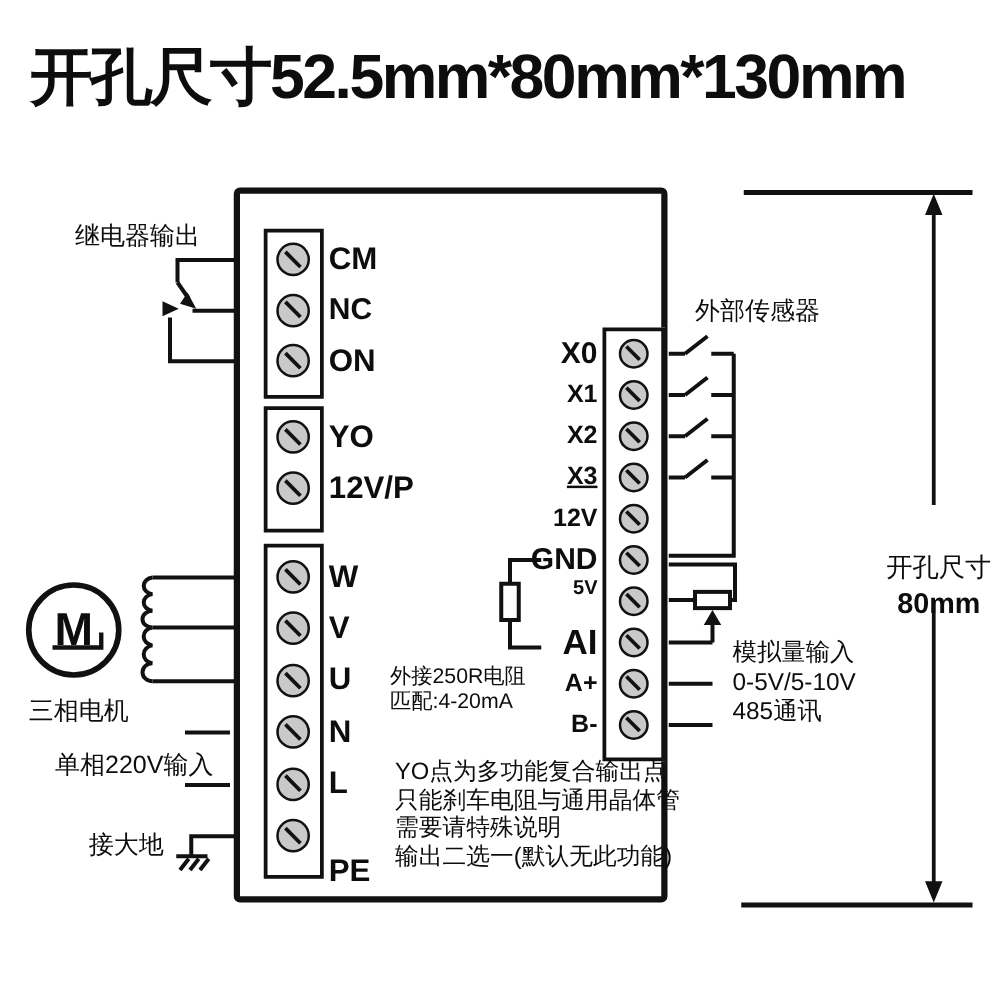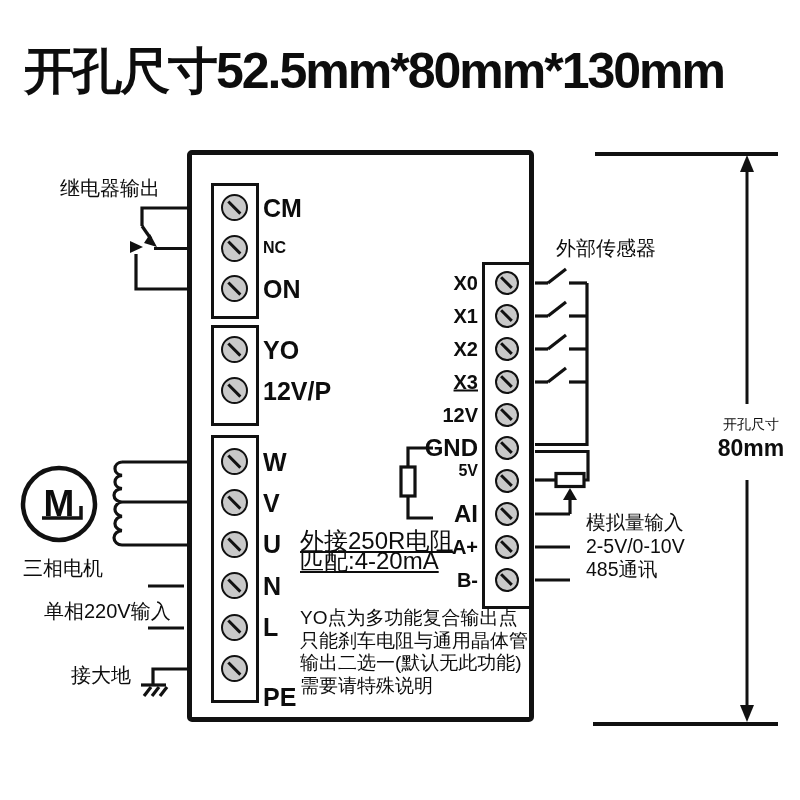--- a/index.html
+++ b/index.html
@@ -1,34 +1,34 @@
 <!DOCTYPE html>
 <html><head>
 <meta charset="utf-8">
 <style>
   html,body{margin:0;padding:0;background:#fff;}
   #canvas{position:relative;width:800px;height:800px;background:#fff;overflow:hidden;
           font-family:"Liberation Sans","DejaVu Sans",sans-serif;color:#0d0d0d;}
   .abs{position:absolute;}
-  #page-title{left:24px;top:28px;font-size:50px;font-weight:bold;letter-spacing:-2px;white-space:nowrap;margin-top:10px;}
+  #page-title{left:24px;top:28px;font-size:50px;font-weight:bold;letter-spacing:-2px;white-space:nowrap;}
   .lbl{font-size:20px;white-space:nowrap;}
   .note{font-size:19px;line-height:22.5px;white-space:nowrap;}
-  #resistor-note{left:300px;top:531px;line-height:19.5px;font-size:24px;text-decoration:underline;}
-  #yo-note{left:300px;top:607px;}
+  #resistor-note{left:312px;top:531px;line-height:19.5px;font-size:17px;}
+  #yo-note{left:316px;top:607px;}
   #analog-note{left:586px;top:511px;line-height:23.5px;font-size:19.5px;}
   #device-box{left:187px;top:150px;width:337px;height:562px;border:5px solid #111;border-radius:5px;background:transparent;}
   #diagram-svg{left:0;top:0;}
   .strip{position:absolute;background:#fff;border:3.5px solid #111;}
   .screw{position:absolute;box-sizing:border-box;border-radius:50%;background:#c9c9c9;border:2.5px solid #111;}
   .screw::after{content:'';position:absolute;left:50%;top:12%;height:76%;width:3px;margin-left:-1.5px;
                 background:#111;transform:rotate(-45deg);transform-origin:center;}
   .tlabel{position:absolute;white-space:nowrap;font-weight:bold;transform:translateY(-50%);}
   #motor-m{left:40px;top:483px;width:38px;text-align:center;font-size:37px;font-weight:bold;}
   #dim-label{left:706px;top:416px;width:90px;text-align:center;}
-  #dim-label .l1{font-size:14px;}
+  #dim-label .l1{font-size:21px;margin-top:24px;}
   #dim-label .l2{font-size:23px;font-weight:bold;margin-top:1px;}
 </style>
 </head>
 <body>
 
 <div id="canvas">
 
   <div class="abs" id="page-title">开孔尺寸52.5mm*80mm*130mm</div>
 
   <div class="abs" id="device-box"></div>
@@ -111,21 +111,21 @@
       </g>
       <polygon points="747,155 740,172 754,172" fill="#111" stroke="none"></polygon>
       <polygon points="747,722 740,705 754,705" fill="#111" stroke="none"></polygon>
     </g>
   </svg>
 
   <div class="strip" style="left:211px;top:183px;width:42px;height:130px">
       <span class="screw" style="height: 27px; width: 27px; left: 7px; top: 8px;"></span>
       <span class="tlabel" style="font-size: 25px; top: 21.5px; left: 49px;">CM</span>
       <span class="screw" style="height: 27px; width: 27px; left: 7px; top: 48.5px;"></span>
-      <span class="tlabel" style="font-size: 16px; top: 62px; left: 49px;">NC</span>
+      <span class="tlabel" style="font-size: 24px; top: 62px; left: 49px;">NC</span>
       <span class="screw" style="height: 27px; width: 27px; left: 7px; top: 89px;"></span>
       <span class="tlabel" style="font-size: 25px; top: 102.5px; left: 49px;">ON</span>
     </div>
   <div class="strip" style="left:211px;top:325px;width:42px;height:95px">
       <span class="screw" style="height: 27px; width: 27px; left: 7px; top: 8px;"></span>
       <span class="tlabel" style="font-size: 25px; top: 21.5px; left: 49px;">YO</span>
       <span class="screw" style="height: 27px; width: 27px; left: 7px; top: 49px;"></span>
       <span class="tlabel" style="font-size: 25px; top: 62.5px; left: 49px;">12V/P</span>
     </div>
   <div class="strip" style="left:211px;top:435px;width:42px;height:262px">
@@ -137,61 +137,61 @@
       <span class="tlabel" style="font-size: 25px; top: 106.3px; left: 49px;">U</span>
       <span class="screw" style="height: 27px; width: 27px; left: 7px; top: 134.2px;"></span>
       <span class="tlabel" style="font-size: 25px; top: 147.7px; left: 49px;">N</span>
       <span class="screw" style="height: 27px; width: 27px; left: 7px; top: 175.6px;"></span>
       <span class="tlabel" style="font-size: 25px; top: 189.1px; left: 49px;">L</span>
       <span class="screw" style="height: 27px; width: 27px; left: 7px; top: 217px;"></span>
       <span class="tlabel" style="font-size: 25px; top: 230.5px; left: 49px; margin-top: 28px;">PE</span>
     </div>
   <div class="strip" style="left:482px;top:262px;width:44px;height:341px">
       <span class="screw" style="height: 24px; width: 24px; left: 9.5px; top: 5.5px;"></span>
-      <span class="tlabel" style="font-size: 20px; top: 17.5px; right: 51px;">X0</span>
+      <span class="tlabel" style="font-size: 24px; top: 17.5px; right: 51px;">X0</span>
       <span class="screw" style="height: 24px; width: 24px; left: 9.5px; top: 38.5px;"></span>
       <span class="tlabel" style="font-size: 20px; top: 50.5px; right: 51px;">X1</span>
       <span class="screw" style="height: 24px; width: 24px; left: 9.5px; top: 71.5px;"></span>
       <span class="tlabel" style="font-size: 20px; top: 83.5px; right: 51px;">X2</span>
       <span class="screw" style="height: 24px; width: 24px; left: 9.5px; top: 104.5px;"></span>
       <span class="tlabel" style="font-size: 20px; top: 116.5px; right: 51px; text-decoration: underline;">X3</span>
       <span class="screw" style="height: 24px; width: 24px; left: 9.5px; top: 137.5px;"></span>
       <span class="tlabel" style="font-size: 20px; top: 149.5px; right: 51px; margin-left: 20px;">12V</span>
       <span class="screw" style="height: 24px; width: 24px; left: 9.5px; top: 170.5px;"></span>
       <span class="tlabel" style="font-size: 24px; top: 182.5px; right: 51px;">GND</span>
       <span class="screw" style="height: 24px; width: 24px; left: 9.5px; top: 203.5px;"></span>
       <span class="tlabel" style="font-size: 16px; top: 206px; right: 51px;">5V</span>
       <span class="screw" style="height: 24px; width: 24px; left: 9.5px; top: 236.5px;"></span>
-      <span class="tlabel" style="font-size: 24px; top: 248.5px; right: 51px; margin-left: 25px;">AI</span>
+      <span class="tlabel" style="font-size: 28px; top: 248.5px; right: 51px; margin-left: 25px;">AI</span>
       <span class="screw" style="height: 24px; width: 24px; left: 9.5px; top: 269.5px;"></span>
       <span class="tlabel" style="font-size: 20px; top: 281.5px; right: 51px;">A+</span>
       <span class="screw" style="height: 24px; width: 24px; left: 9.5px; top: 302.5px;"></span>
       <span class="tlabel" style="font-size: 20px; top: 314.5px; right: 51px;">B-</span>
     </div>
 
   <div class="abs lbl" style="left:60px;top:175px">继电器输出</div>
   <div class="abs lbl" style="left:556px;top:235px">外部传感器</div>
   <div class="abs lbl" style="left:23px;top:555px">三相电机</div>
   <div class="abs lbl" style="left:44px;top:598px">单相220V输入</div>
   <div class="abs lbl" style="left:71px;top:662px">接大地</div>
   <div class="abs" id="motor-m">M</div>
 
   <div class="abs note" id="resistor-note">
     <div>外接250R电阻</div>
     <div>匹配:4-20mA</div>
   </div>
   <div class="abs note" id="yo-note">
     <div>YO点为多功能复合输出点</div>
     <div>只能刹车电阻与通用晶体管</div>
+    <div>需要请特殊说明</div>
     <div>输出二选一(默认无此功能)</div>
-    <div>需要请特殊说明</div>
   </div>
   <div class="abs note" id="analog-note">
     <div>模拟量输入</div>
-    <div>2-5V/0-10V</div>
+    <div>0-5V/5-10V</div>
     <div>485通讯</div>
   </div>
 
   <div class="abs" id="dim-label">
     <div class="l1">开孔尺寸</div>
     <div class="l2">80mm</div>
   </div>
 
 </div>
 

